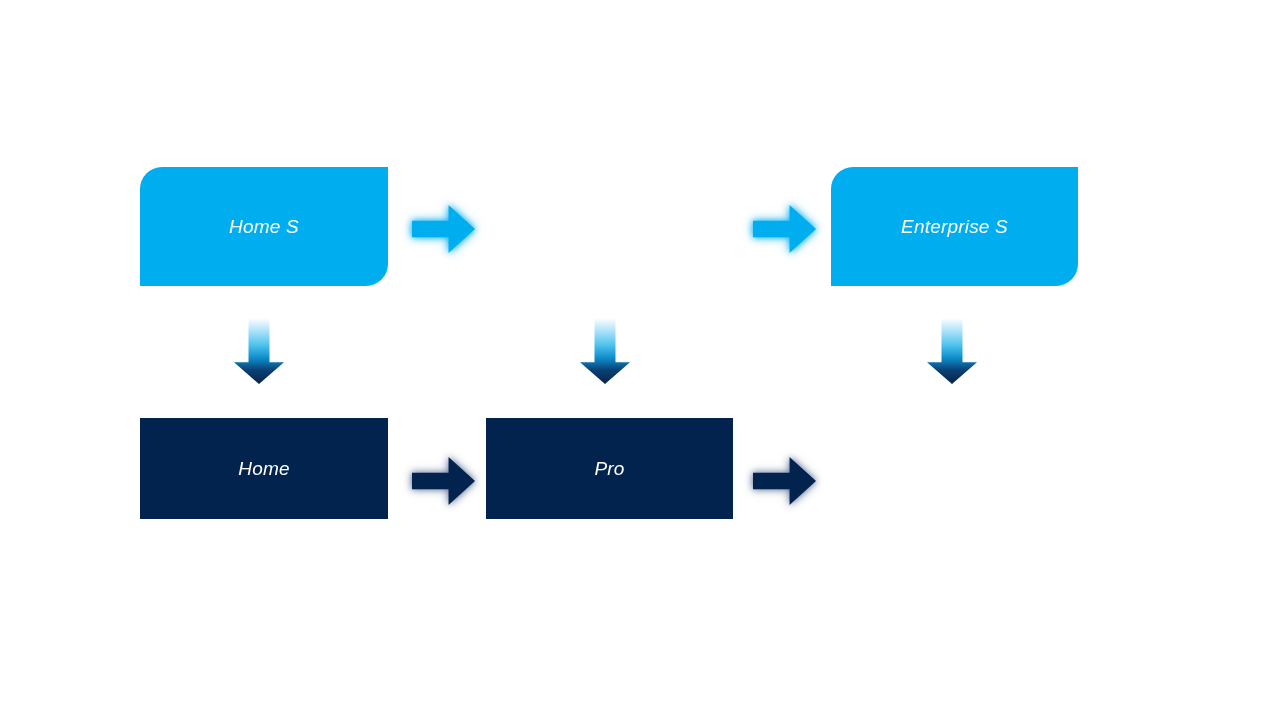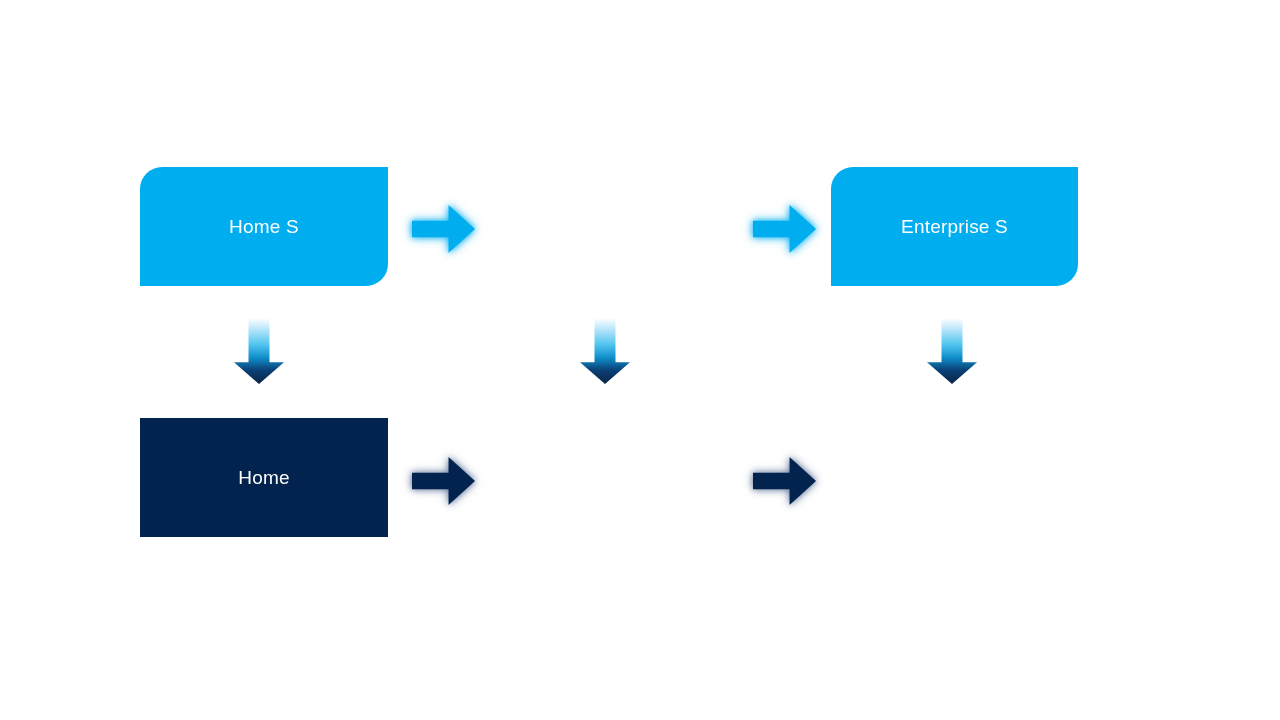--- a/index.html
+++ b/index.html
@@ -18,32 +18,33 @@
 
   
   .box {
     position: absolute;
     display: flex;
     align-items: center;
     justify-content: center;
     color: #ffffff;
     font-size: 19px;
     letter-spacing: 0.2px;
+    font-style: italic;
   }
   .box .box-label { white-space: nowrap; }
 
   .top-box {
     top: 167px;
     height: 119px;
     background: #00AEEF;
     border-radius: 22px 0 22px 0; 
   }
   .bottom-box {
     top: 418px;
-    height: 119px;
+    height: 101px;
     background: #03234F;
   }
   .col1 { left: 140px; width: 248px; }
   .col2 { left: 486px; width: 247px; }
   .col3 { left: 831px; width: 247px; }
 
   
   .harrow-wrap {
     position: absolute;
     width: 63px;
@@ -105,20 +106,23 @@
     <div class="harrow blue"></div>
   </div>
 
   <div class="varrow va1"></div>
   <div class="varrow va2"></div>
   <div class="varrow va3"></div>
 
   <div class="box bottom-box col1">
     <span class="box-label">Home</span>
   </div>
+  <div class="box bottom-box col2">
+    <span class="box-label">Pro</span>
+  </div>
 
   <div class="harrow-wrap glow-navy row-bottom gap1">
     <div class="harrow navy"></div>
   </div>
   <div class="harrow-wrap glow-navy row-bottom gap2">
     <div class="harrow navy"></div>
   </div>
 
 </div>
 

